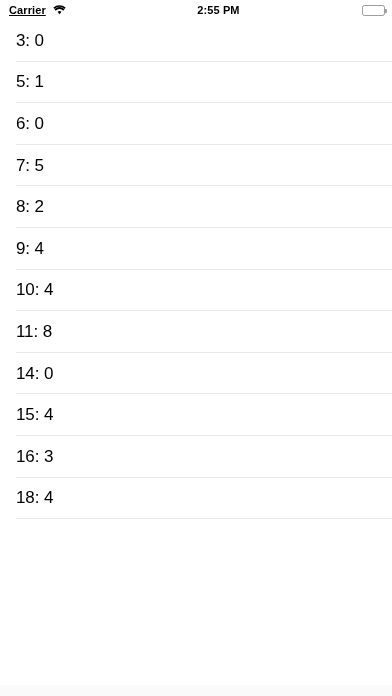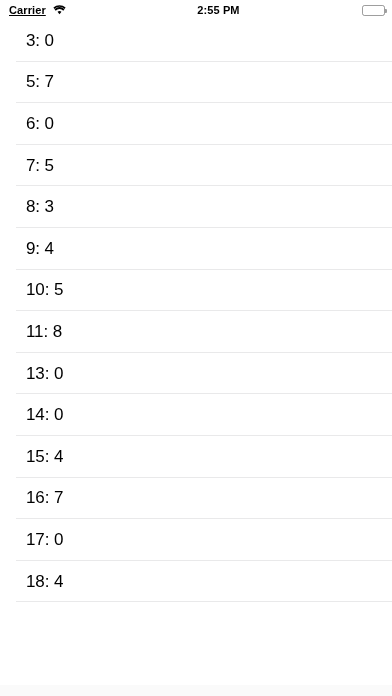--- a/index.html
+++ b/index.html
@@ -132,21 +132,20 @@
     right: 0;
     bottom: 0;
     height: 1px;
     background: #e9e9ea;
   }
   .row-label {
     font-size: 17px;
     line-height: 20px;
     color: #000000;
     letter-spacing: -0.1px;
-    margin-left: 10px;
   }
   .table-footer-fill {
     position: absolute;
     left: 0;
     right: 0;
     bottom: 0;
     height: 11px;
     background: #fafafa;
   }
 </style>
@@ -179,54 +178,48 @@
       </span>
     </div>
 
   </div>
 
   <div class="table-view" id="table-view">
     <div class="table-row">
         <span class="row-label">3: 0</span>
       </div>
       <div class="table-row">
-        <span class="row-label">5: 7</span>
+        <span class="row-label">5: 1</span>
       </div>
       <div class="table-row">
         <span class="row-label">6: 0</span>
       </div>
       <div class="table-row">
         <span class="row-label">7: 5</span>
       </div>
       <div class="table-row">
-        <span class="row-label">8: 3</span>
+        <span class="row-label">8: 2</span>
       </div>
       <div class="table-row">
         <span class="row-label">9: 4</span>
       </div>
       <div class="table-row">
-        <span class="row-label">10: 5</span>
+        <span class="row-label">10: 4</span>
       </div>
       <div class="table-row">
         <span class="row-label">11: 8</span>
       </div>
       <div class="table-row">
-        <span class="row-label">13: 0</span>
-      </div>
-      <div class="table-row">
         <span class="row-label">14: 0</span>
       </div>
       <div class="table-row">
         <span class="row-label">15: 4</span>
       </div>
       <div class="table-row">
-        <span class="row-label">16: 7</span>
-      </div>
-      <div class="table-row">
-        <span class="row-label">17: 0</span>
+        <span class="row-label">16: 3</span>
       </div>
       <div class="table-row">
         <span class="row-label">18: 4</span>
       </div>
       <div class="table-footer-fill"></div>
   </div>
 
 </div>
 
 </body></html>

